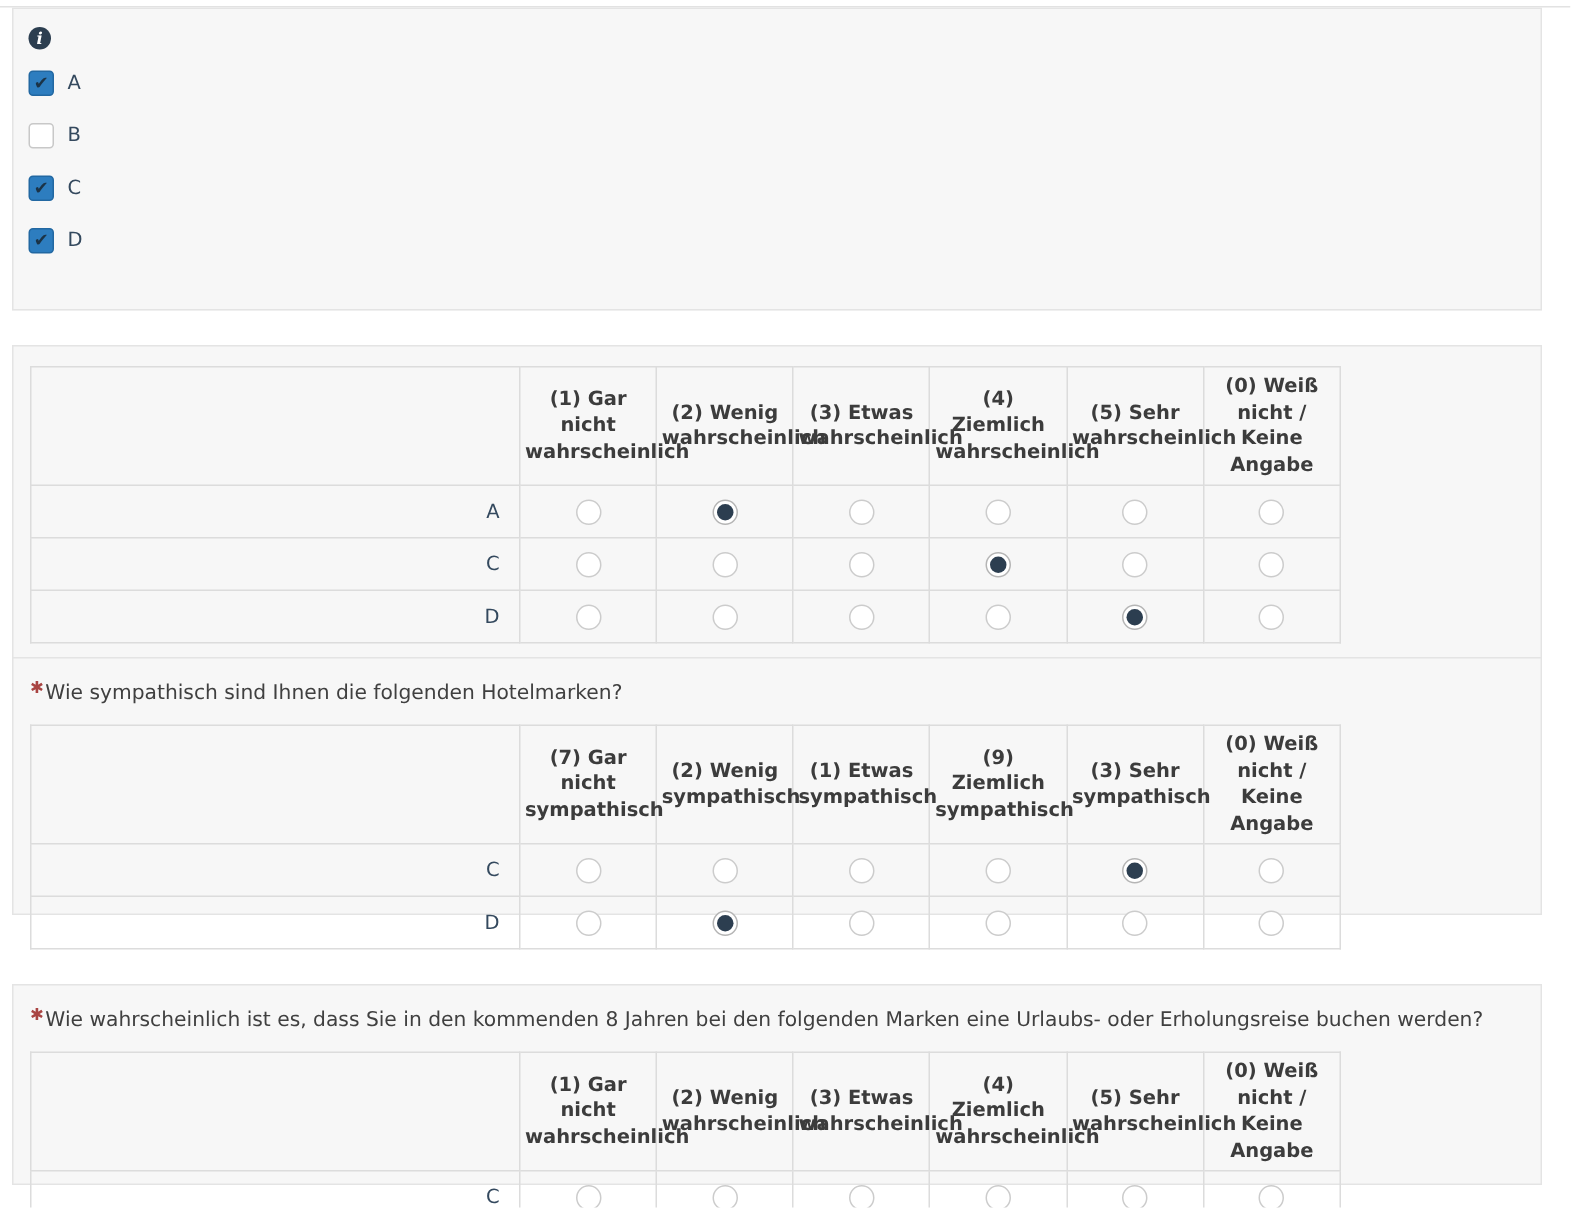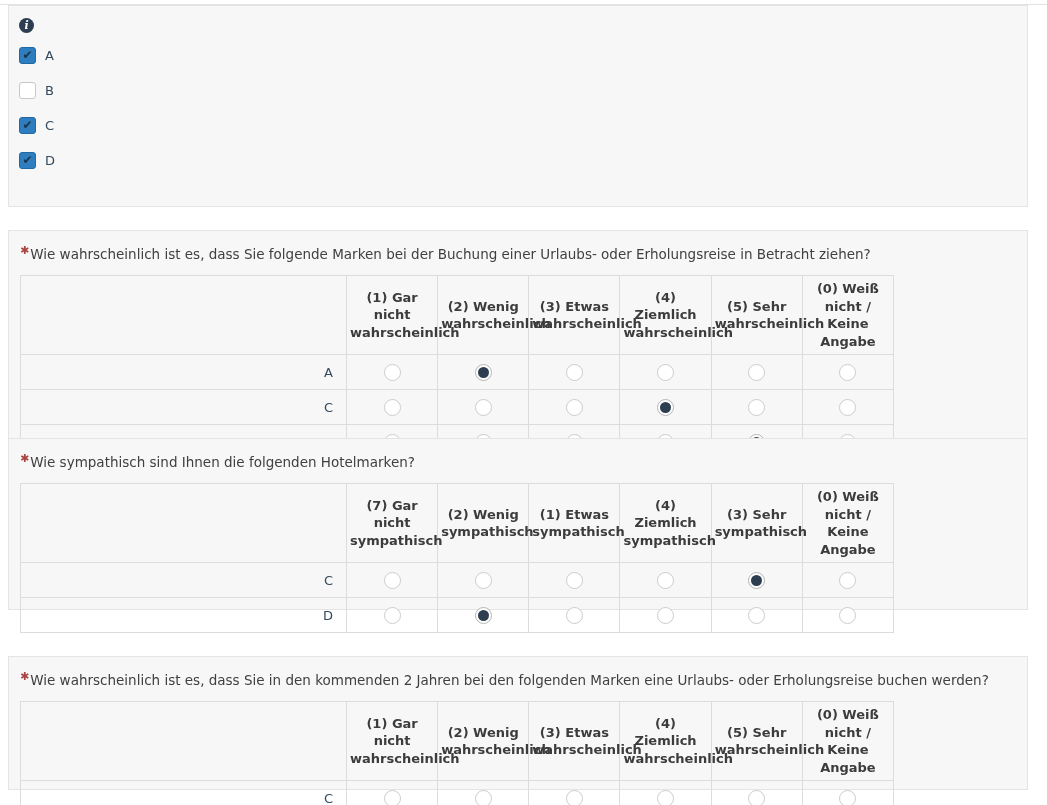--- a/index.html
+++ b/index.html
@@ -88,23 +88,20 @@
         <span class="cb-label">C</span>
       </div>
       <div class="cb-row">
         <span class="checkbox checked"></span>
         <span class="cb-label">D</span>
       </div>
     </div>
 </div>
 
 <div class="panel panel-2">
-  <div class="q-title">
-    <span class="req">✱</span><span>Wie wahrscheinlich ist es, dass Sie folgende Marken bei der Buchung einer Urlaubs- oder Erholungsreise in Betracht ziehen?</span>
-  </div>
   <table class="matrix">
       <thead>
         <tr>
           <th class="corner"></th>
           <th>(1) Gar nicht wahrscheinlich</th>
           <th>(2) Wenig wahrscheinlich</th>
           <th>(3) Etwas wahrscheinlich</th>
           <th>(4) Ziemlich wahrscheinlich</th>
           <th>(5) Sehr wahrscheinlich</th>
           <th>(0) Weiß nicht / Keine Angabe</th>
@@ -146,21 +143,21 @@
   <div class="q-title">
     <span class="req">✱</span><span>Wie sympathisch sind Ihnen die folgenden Hotelmarken?</span>
   </div>
   <table class="matrix">
       <thead>
         <tr>
           <th class="corner"></th>
           <th>(7) Gar nicht sympathisch</th>
           <th>(2) Wenig sympathisch</th>
           <th>(1) Etwas sympathisch</th>
-          <th>(4) Ziemlich sympathisch</th>
+          <th>(9) Ziemlich sympathisch</th>
           <th>(3) Sehr sympathisch</th>
           <th>(0) Weiß nicht / Keine Angabe</th>
         </tr>
       </thead>
       <tbody>
         <tr>
           <th class="rowlabel">C</th>
           <td><span class="radio"></span></td>
           <td><span class="radio"></span></td>
           <td><span class="radio"></span></td>
@@ -176,21 +173,21 @@
           <td><span class="radio"></span></td>
           <td><span class="radio"></span></td>
           <td><span class="radio"></span></td>
         </tr>
       </tbody>
     </table>
 </div>
 
 <div class="panel panel-4">
   <div class="q-title">
-    <span class="req">✱</span><span>Wie wahrscheinlich ist es, dass Sie in den kommenden 2 Jahren bei den folgenden Marken eine Urlaubs- oder Erholungsreise buchen werden?</span>
+    <span class="req">✱</span><span>Wie wahrscheinlich ist es, dass Sie in den kommenden 8 Jahren bei den folgenden Marken eine Urlaubs- oder Erholungsreise buchen werden?</span>
   </div>
   <table class="matrix">
       <thead>
         <tr>
           <th class="corner"></th>
           <th>(1) Gar nicht wahrscheinlich</th>
           <th>(2) Wenig wahrscheinlich</th>
           <th>(3) Etwas wahrscheinlich</th>
           <th>(4) Ziemlich wahrscheinlich</th>
           <th>(5) Sehr wahrscheinlich</th>

